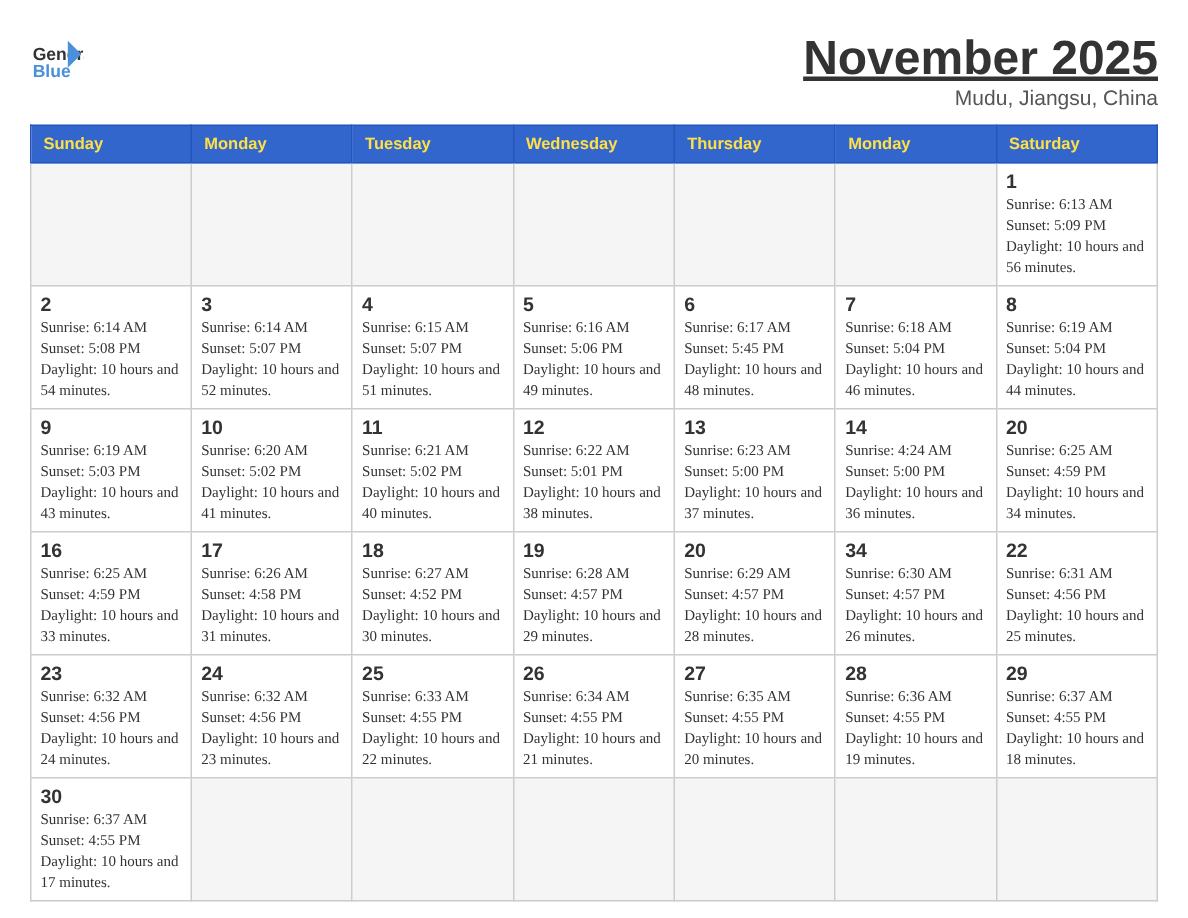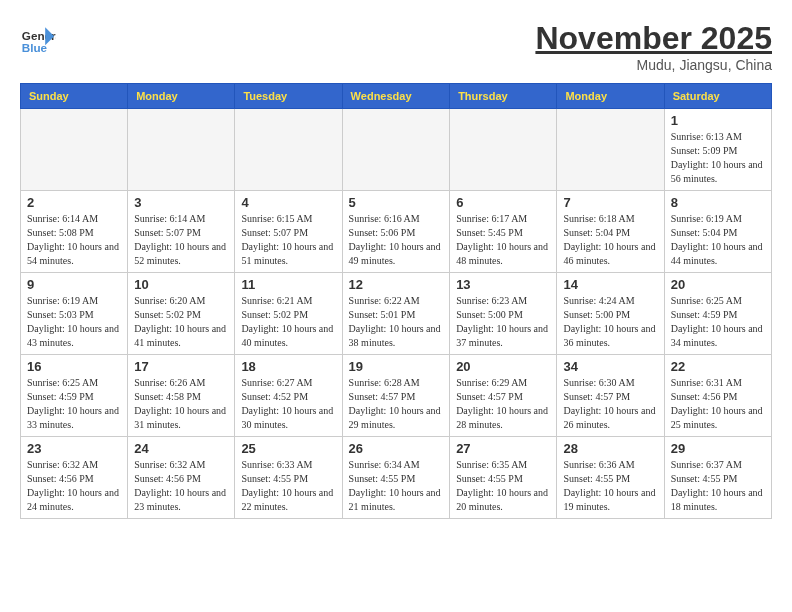--- a/index.html
+++ b/index.html
@@ -293,14 +293,28 @@
 Sunset: 4:55 PM
 Daylight: 10 hours and 19 minutes.</div>
         </td>
         <td>
           <div class="day-number">29</div>
           <div class="day-info">Sunrise: 6:37 AM
 Sunset: 4:55 PM
 Daylight: 10 hours and 18 minutes.</div>
         </td>
       </tr>
+      <tr class="last-row">
+        <td>
+          <div class="day-number">30</div>
+          <div class="day-info">Sunrise: 6:37 AM
+Sunset: 4:55 PM
+Daylight: 10 hours and 17 minutes.</div>
+        </td>
+        <td class="empty"></td>
+        <td class="empty"></td>
+        <td class="empty"></td>
+        <td class="empty"></td>
+        <td class="empty"></td>
+        <td class="empty"></td>
+      </tr>
     </tbody>
 </table>
 
 </body></html>

